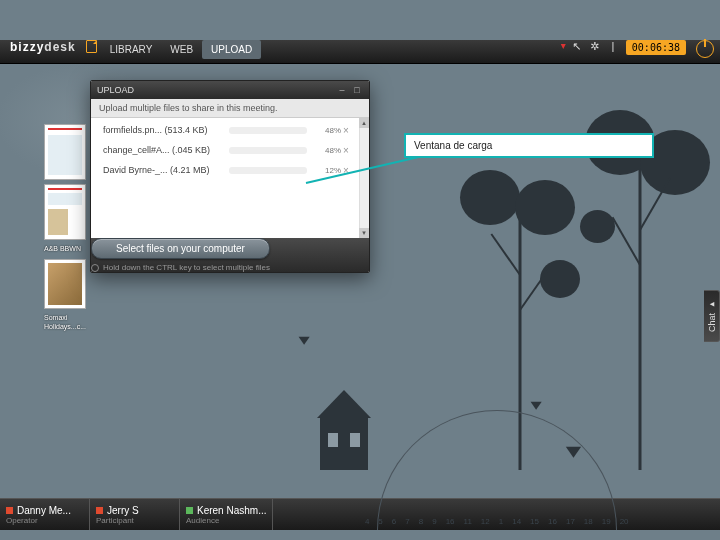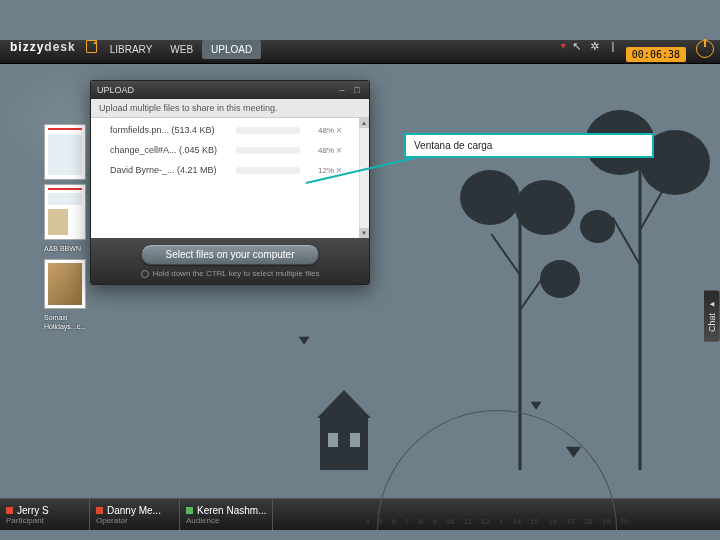--- a/index.html
+++ b/index.html
@@ -45,21 +45,21 @@
   
   .topbar{position:absolute;top:40px;left:0;width:720px;height:24px;background:linear-gradient(#3a3a3a,#1a1a1a);display:flex;align-items:flex-start;color:#ccc;font-size:10px;border-bottom:1px solid #000}
   .logo{font-weight:bold;letter-spacing:1px;color:#fff;font-size:12px;padding:0 10px}
   .logo .b{color:#ddd}
   .fileicon{display:inline-block;width:11px;height:13px;border:1px solid #f6a623;border-radius:1px;position:relative;margin-right:4px;vertical-align:middle}
   .fileicon:before{content:"";position:absolute;top:-1px;right:-1px;width:0;height:0;border-left:4px solid transparent;border-bottom:4px solid #f6a623}
   .navbtn{padding:4px 9px;cursor:pointer;color:#ddd}
   .navbtn.active{background:#5e6a72;color:#fff;border-radius:2px}
   .spacer{flex:1}
   .topicon{width:18px;text-align:center;cursor:pointer;color:#ddd;font-size:11px}
-  .clock{background:#f6a623;color:#000;font-size:10px;padding:2px 6px;font-family:monospace;border-radius:2px;margin:7px 4px}
+  .clock{background:#f6a623;color:#000;font-size:10px;padding:2px 6px;font-family:monospace;border-radius:2px;margin:0 4px}
   .power{width:18px;height:18px;border:1.5px solid #f6a623;border-radius:50%;position:relative;margin:0 6px;cursor:pointer}
   .power:before{content:"";position:absolute;top:-2px;left:7px;width:2px;height:8px;background:#f6a623}
   .redcaret{color:#d33;font-size:10px;margin-right:2px}
 
   
   .bottombar{position:absolute;bottom:10px;left:0;width:720px;height:32px;background:linear-gradient(#3a3a3a,#1a1a1a);display:flex;color:#ccc;font-size:9px;border-top:1px solid #555}
   .part{border-right:1px solid #555;padding:3px 6px;display:flex;flex-direction:column;justify-content:center;min-width:90px}
   .part .nm{color:#fff;font-size:10px;white-space:nowrap;overflow:hidden;text-overflow:ellipsis}
   .part .rl{color:#888;font-size:8px}
   .dot{display:inline-block;width:7px;height:7px;margin-right:4px;vertical-align:middle}
@@ -81,32 +81,32 @@
   .thumb.c{height:50px}
   .thumb.c .photo{position:absolute;inset:3px;background:linear-gradient(135deg,#c7a06a,#8a6a3a)}
   .thlab{font-size:7px;color:#fff;text-shadow:0 0 2px #000;margin-bottom:6px;line-height:9px;display:block;text-align:left}
 
   
   .uwin{position:absolute;left:90px;top:80px;width:280px;background:#f3f3f3;border:1px solid #222;box-shadow:0 6px 20px rgba(0,0,0,0.5);border-radius:2px;overflow:hidden}
   .uhdr{height:18px;background:linear-gradient(#4a4a4a,#2a2a2a);color:#ddd;font-size:9px;display:flex;align-items:center;padding:0 6px}
   .uhdr .sp{flex:1}
   .winicon{width:12px;height:10px;margin-left:3px;cursor:pointer;display:inline-block;color:#bbb;text-align:center;line-height:10px;font-size:9px}
   .usub{background:#e8e8e8;font-size:9px;color:#555;padding:4px 8px;border-bottom:1px solid #ccc}
-  .ulist{background:#fff;padding:2px 11px;max-height:120px;overflow:hidden;position:relative}
+  .ulist{background:#fff;padding:2px 4px;max-height:120px;overflow:hidden;position:relative}
   .ulist .sbar{position:absolute;right:0;top:0;width:10px;bottom:0;background:#eee;border-left:1px solid #ddd}
   .ulist .sbtn{position:absolute;right:0;width:10px;height:10px;background:#ccc;font-size:7px;color:#555;text-align:center;line-height:10px;cursor:pointer}
   .ulist .sbtn.up{top:0}.ulist .sbtn.dn{bottom:0}
   .urow{display:flex;align-items:center;height:20px;font-size:9px;color:#444;padding:0 14px 0 8px}
   .urow .fn{width:120px;white-space:nowrap;overflow:hidden;text-overflow:clip}
   .urow .pbar{flex:1;height:7px;background:#eee;border-radius:3px;margin:0 6px;overflow:hidden}
   .urow .pfill{height:100%;background:linear-gradient(#ffd54a,#f6a623);border-radius:3px}
   .urow .pct{width:28px;font-size:8px;color:#777;text-align:right}
   .urow .x{width:10px;color:#999;cursor:pointer;font-size:10px;text-align:center}
   .upad{height:60px;background:#fff}
-  .ufoot{background:linear-gradient(#4a4a4a,#2a2a2a);padding:6px;text-align:center}
+  .ufoot{background:linear-gradient(#4a4a4a,#2a2a2a);}
   .selbtn{display:inline-block;background:linear-gradient(#8a949c,#5e6a72);color:#fff;font-size:10px;padding:4px 24px;border-radius:10px;border:1px solid #3a444c;cursor:pointer;box-shadow:0 1px 2px rgba(0,0,0,.4),inset 0 1px 0 rgba(255,255,255,.3)}
   .hint{font-size:8px;color:#999;margin-top:4px}
   .hint .rad{display:inline-block;width:8px;height:8px;border:1px solid #888;border-radius:50%;margin-right:4px;vertical-align:middle}
 
   
   .callout{position:absolute;left:404px;top:133px;width:250px;border:2px solid #12b3b3;background:#fff;padding:4px 8px;font-size:10px;color:#222;line-height:13px;z-index:50}
   .callline{position:absolute;left:306px;top:182px;width:120px;height:2px;background:#12b3b3;transform:rotate(-13deg);transform-origin:left center;z-index:49}
 </style>
 </head>
 <body>
@@ -219,26 +219,26 @@
   <div class="chattab"><span>Chat</span> ▸</div>
 
   <div class="callline"></div>
   <div class="callout">
     <div>Ventana de carga</div>
   </div>
 
   <div class="bottombar">
     <div id="participants" style="display:flex">
         <div class="part">
+          <div class="nm"><span class="dot r"></span>Danny Me...</div>
+          <div class="rl">Operator</div>
+        </div>
+        <div class="part">
           <div class="nm"><span class="dot r"></span>Jerry S</div>
           <div class="rl">Participant</div>
-        </div>
-        <div class="part">
-          <div class="nm"><span class="dot r"></span>Danny Me...</div>
-          <div class="rl">Operator</div>
         </div>
         <div class="part">
           <div class="nm"><span class="dot g"></span>Keren Nashm...</div>
           <div class="rl">Audience</div>
         </div>
       </div>
     <div class="dial">
       <div class="arc"></div>
       <div class="tickrow" id="ticks">
           <span>4</span>

